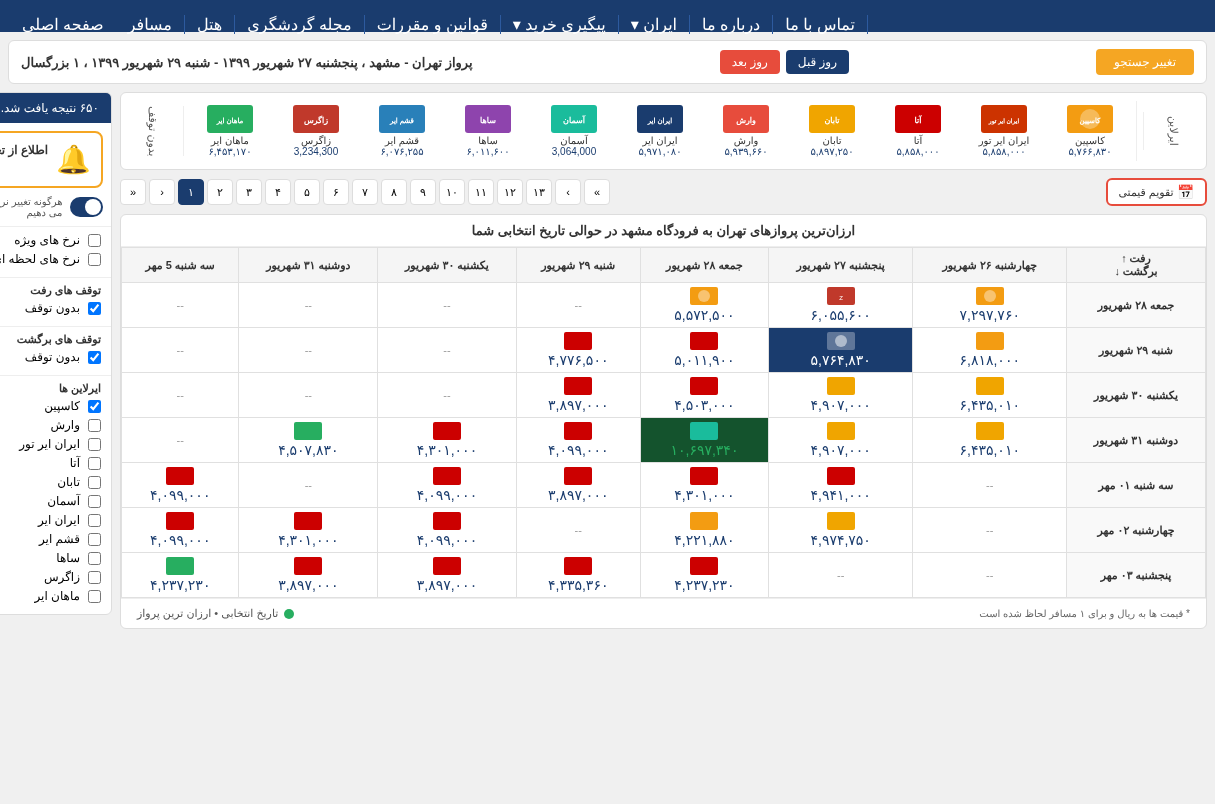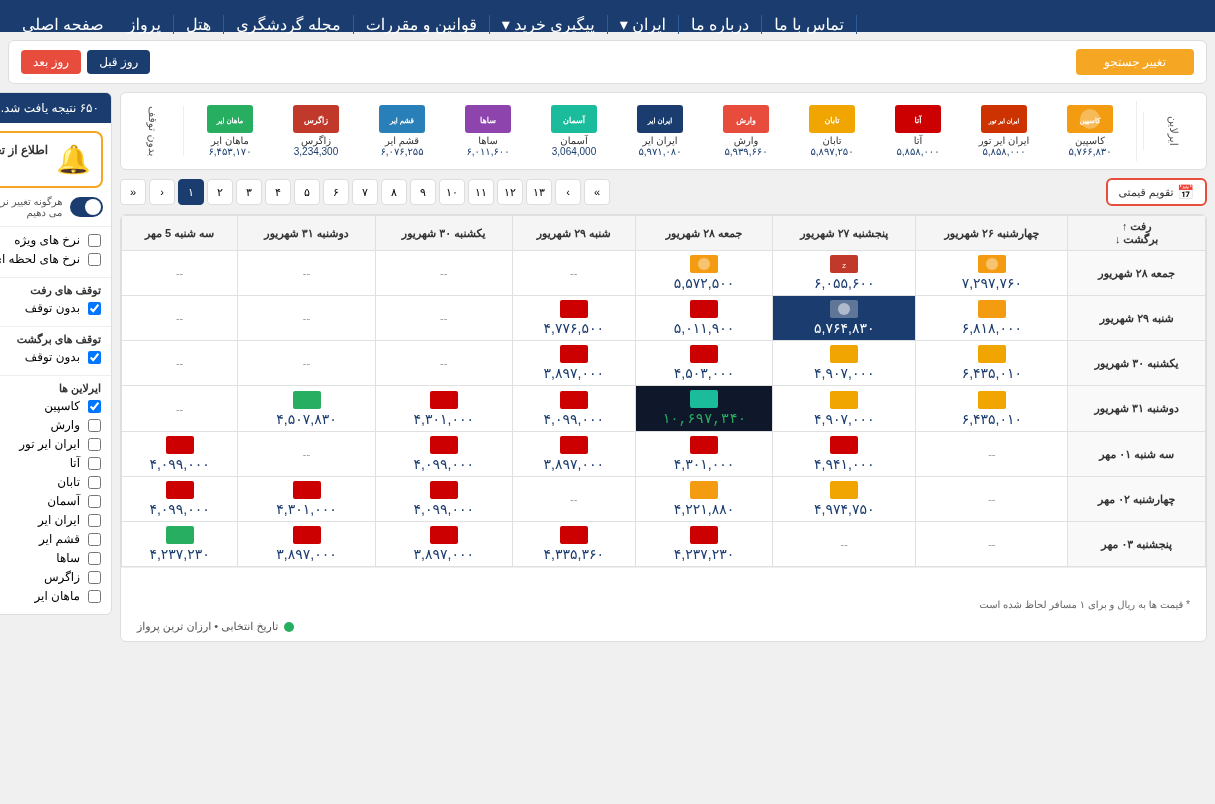--- a/index.html
+++ b/index.html
@@ -50,21 +50,21 @@
     .header-title {
       font-size: 13px;
       font-weight: bold;
       color: #333;
     }
     .btn-change-search {
       background: #f5a623;
       color: #fff;
       border: none;
       border-radius: 4px;
-      padding: 6px 28px;
+      padding: 6px 18px;
       cursor: pointer;
       font-size: 12px;
     }
     .nav-btns {
       display: flex;
       gap: 6px;
     }
     .nav-btn {
       background: #1a3c6e;
       color: #fff;
@@ -226,42 +226,40 @@
       direction: ltr;
     }
     .price-highlight {
       background: #1a3c6e;
       color: #fff;
     }
     .price-highlight .price-val {
       color: #fff;
     }
     .price-green {
-      background: #0f172a;
-      font-family: Liberation Mono, monospace;
+      background: #14532d;
     }
     .row-label {
       background: #f9f9f9;
       font-weight: bold;
       color: #333;
       font-size: 11px;
     }
     .dash { color: #999; }
     .footer-note {
       font-size: 10px;
       color: #666;
       padding: 4px 8px;
     }
     .legend {
       display: flex;
       align-items: center;
       gap: 6px;
       padding: 4px 8px;
       justify-content: space-between;
-      margin-top: 44px;
     }
     .legend-dot {
       width: 10px;
       height: 10px;
       border-radius: 50%;
       background: #27ae60;
       display: inline-block;
     }
     .legend-text { font-size: 11px; color: #555; }
 
@@ -374,32 +372,33 @@
 <body>
 
 <nav class="top-nav">
   <a href="#">تماس با ما</a>
   <a href="#">درباره ما</a>
   <a href="#" class="has-arrow">ایران</a>
   <a href="#" class="has-arrow">پیگیری خرید</a>
   <a href="#">قوانین و مقررات</a>
   <a href="#">مجله گردشگری</a>
   <a href="#">هتل</a>
-  <a href="#">پرواز</a>
+  <a href="#">مسافر</a>
   <a href="#">صفحه اصلی</a>
 </nav>
 
 <div class="main-wrapper">
 
   <div class="header-bar">
     <button class="btn-change-search">تغییر جستجو</button>
     <div class="nav-btns">
       <button class="nav-btn">روز قبل</button>
       <button class="nav-btn" style="background:#e74c3c;">روز بعد</button>
     </div>
+    <div class="header-title">پرواز تهران - مشهد ، پنجشنبه ۲۷ شهریور ۱۳۹۹ - شنبه ۲۹ شهریور ۱۳۹۹ ، ۱ بزرگسال</div>
   </div>
 
   <div class="content-layout">
 
     <div class="main-content">
 
       <div class="airlines-bar">
         <div class="airlines-row">
 
           <div style="display:flex;flex-direction:column;align-items:center;min-width:55px;border-left:1px solid #eee;padding-left:6px;">
@@ -533,20 +532,21 @@
           <button class="page-btn">۴</button>
           <button class="page-btn">۳</button>
           <button class="page-btn">۲</button>
           <button class="page-btn active">۱</button>
           <button class="page-btn">‹</button>
           <button class="page-btn">«</button>
         </div>
       </div>
 
       <div class="price-table-container">
+        <div class="table-title">ارزان‌ترین پروازهای تهران به فرودگاه مشهد در حوالی تاریخ انتخابی شما</div>
         <table class="price-table">
           <thead>
             <tr>
               <th class="th-direction">رفت ↑<br>برگشت ↓</th>
               <th>چهارشنبه ۲۶ شهریور</th>
               <th>پنجشنبه ۲۷ شهریور</th>
               <th>جمعه ۲۸ شهریور</th>
               <th>شنبه ۲۹ شهریور</th>
               <th>یکشنبه ۳۰ شهریور</th>
               <th>دوشنبه ۳۱ شهریور</th>

